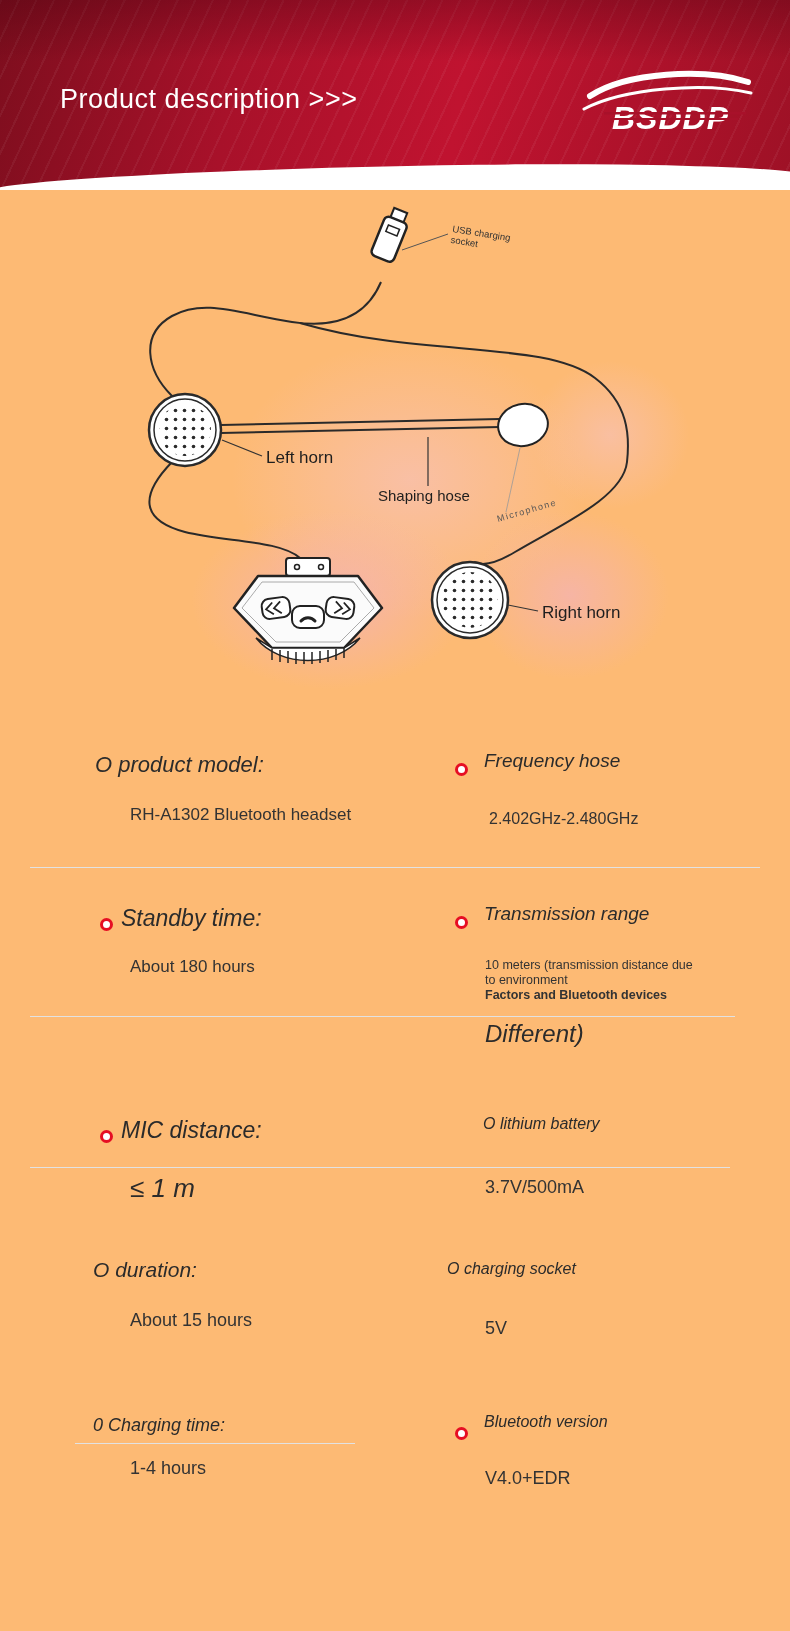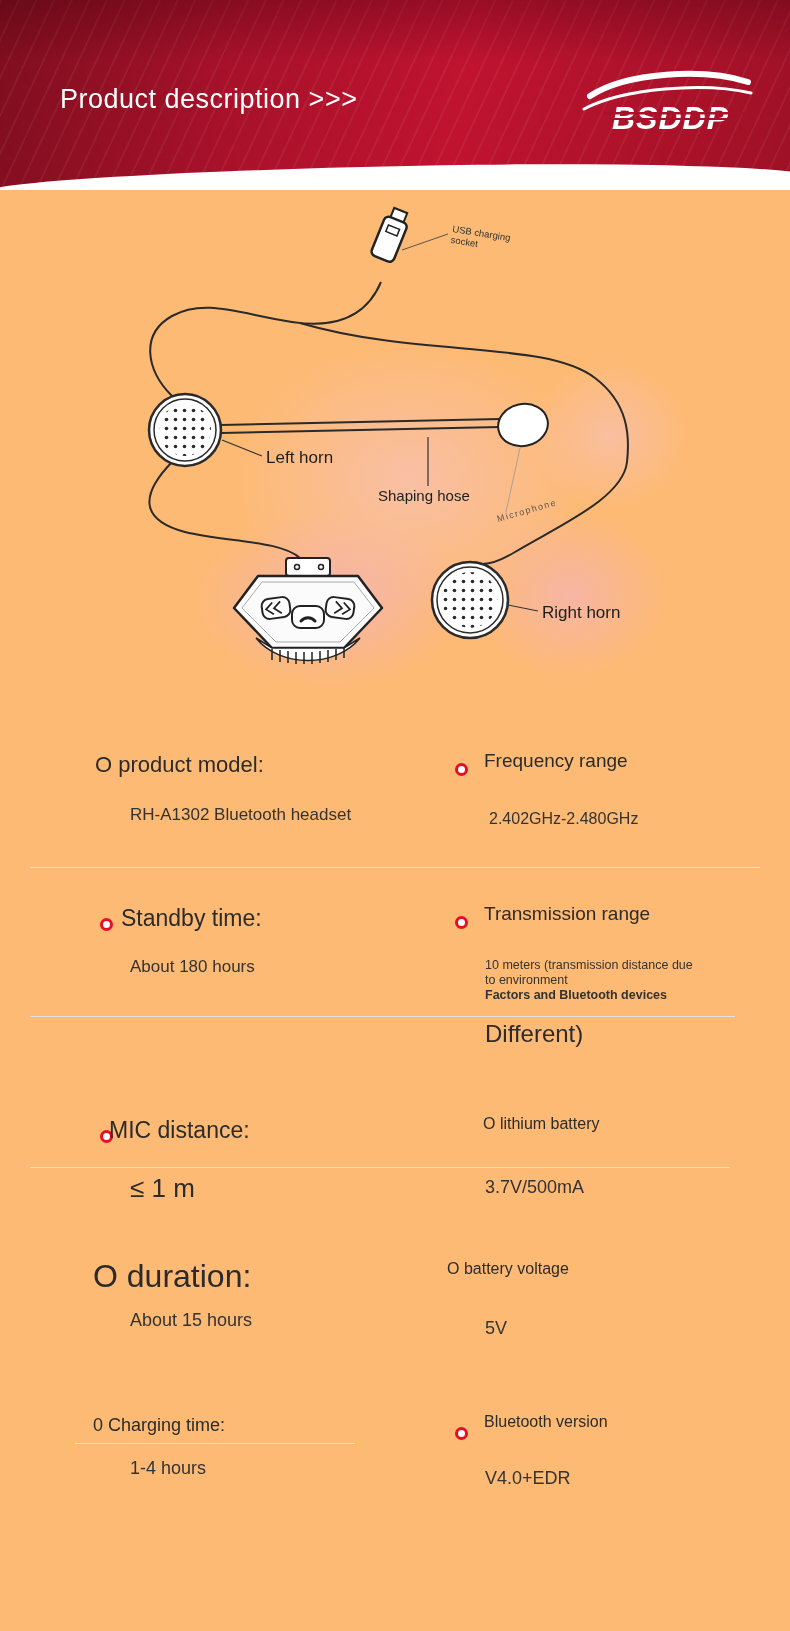--- a/index.html
+++ b/index.html
@@ -39,32 +39,32 @@
   .diagram svg { position:absolute; left:0; top:0; }
 
   
   .specs { position:relative; width:790px; height:941px; color:#2f2f2f; }
   .abs { position:absolute; white-space:nowrap; }
   .bullet-red {
     position:absolute; width:13px; height:13px; border-radius:50%;
     border:3.5px solid #e60e23; background:#fff;
   }
   .divider { position:absolute; height:1px; background:#e2e2e2; }
-  .t-title { color:#2b2b2b; }
+  .t-title { color:#2b2b2b;font-style:italic; }
   .t-value { color:#333333; }
   .fs12 { font-size:12.5px; line-height:15px;text-align:center; }
   .fs17 { font-size:17px; }
   .fs18 { font-size:18px; }
   .fs19 { font-size:19px; }
   .fs20 { font-size:16px; }
   .fs22 { font-size:22px; }
   .fs23 { font-size:23px; }
   .fs24 { font-size:24px; }
   .fs26 { font-size:26px;text-align:center; }
-  .fs27 { font-size:32px; }
+  .fs27 { font-size:21px; }
 </style>
 </head>
 <body>
 
 <div class="page">
 
   <div class="header">
     <div class="header-title">Product description &gt;&gt;&gt;</div>
     <svg class="brand" viewBox="0 0 172 76">
       <path d="M8,30 C45,6 122,2 166,16" stroke="#ffffff" stroke-width="6" fill="none" stroke-linecap="round"></path>
@@ -156,53 +156,53 @@
       <text x="542" y="428" font-size="17" fill="#1e1e1e">Right horn</text>
     </svg>
   </div>
 
   <div class="specs">
 
     <div class="abs t-title fs22" style="left:95px; top:62px;">O product model:</div>
     <div class="abs t-value fs17" style="left:130px; top:115px;text-align:center;">RH-A1302 Bluetooth headset</div>
 
     <span class="bullet-red" style="left:455px; top:73px;"></span>
-    <div class="abs t-title fs19" style="left:484px; top:60px;">Frequency range</div>
+    <div class="abs t-title fs19" style="left:484px; top:60px;">Frequency hose</div>
     <div class="abs t-value fs20" style="left:489px; top:120px;">2.402GHz-2.480GHz</div>
 
     <div class="divider" style="left:30px; top:177px; width:730px;"></div>
 
     <span class="bullet-red" style="left:100px; top:228px;"></span>
     <div class="abs t-title fs23" style="left:121px; top:215px;">Standby time:</div>
     <div class="abs t-value fs17" style="left:130px; top:267px;">About 180 hours</div>
 
     <span class="bullet-red" style="left:455px; top:226px;"></span>
     <div class="abs t-title fs19" style="left:484px; top:213px;">Transmission range</div>
     <div class="abs t-value fs12" style="left:485px; top:268px;">10 meters (transmission distance due</div>
     <div class="abs t-value fs12" style="left:485px; top:283px;">to environment</div>
     <div class="abs t-value fs12" style="left:485px; top:298px;font-weight:bold;">Factors and Bluetooth devices</div>
 
     <div class="divider" style="left:30px; top:326px; width:705px;"></div>
 
     <div class="abs t-title fs24" style="left:485px; top:330px;">Different)</div>
 
     <span class="bullet-red" style="left:100px; top:440px;"></span>
-    <div class="abs t-title fs23" style="left:109px; top:427px;text-align:right;">MIC distance:</div>
+    <div class="abs t-title fs23" style="left:121px; top:427px;text-align:right;">MIC distance:</div>
 
     <div class="divider" style="left:30px; top:477px; width:700px;"></div>
 
     <div class="abs t-title fs26" style="left:130px; top:483px;">≤ 1 m</div>
 
     <div class="abs t-title fs20" style="left:483px; top:425px;">O lithium battery</div>
     <div class="abs t-value fs18" style="left:485px; top:487px;">3.7V/500mA</div>
 
     <div class="abs t-title fs27" style="left:93px; top:568px;">O duration:</div>
     <div class="abs t-value fs18" style="left:130px; top:620px;">About 15 hours</div>
 
-    <div class="abs t-title fs20" style="left:447px; top:570px;">O battery voltage</div>
+    <div class="abs t-title fs20" style="left:447px; top:570px;">O charging socket</div>
     <div class="abs t-value fs18" style="left:485px; top:628px;">5V</div>
 
     <div class="abs t-title fs18" style="left:93px; top:725px;">0 Charging time:</div>
     <div class="divider" style="left:75px; top:753px; width:280px;"></div>
     <div class="abs t-value fs18" style="left:130px; top:768px;">1-4 hours</div>
 
     <span class="bullet-red" style="left:455px; top:737px;"></span>
     <div class="abs t-title fs20" style="left:484px; top:723px;">Bluetooth version</div>
     <div class="abs t-value fs18" style="left:485px; top:778px;">V4.0+EDR</div>
 

